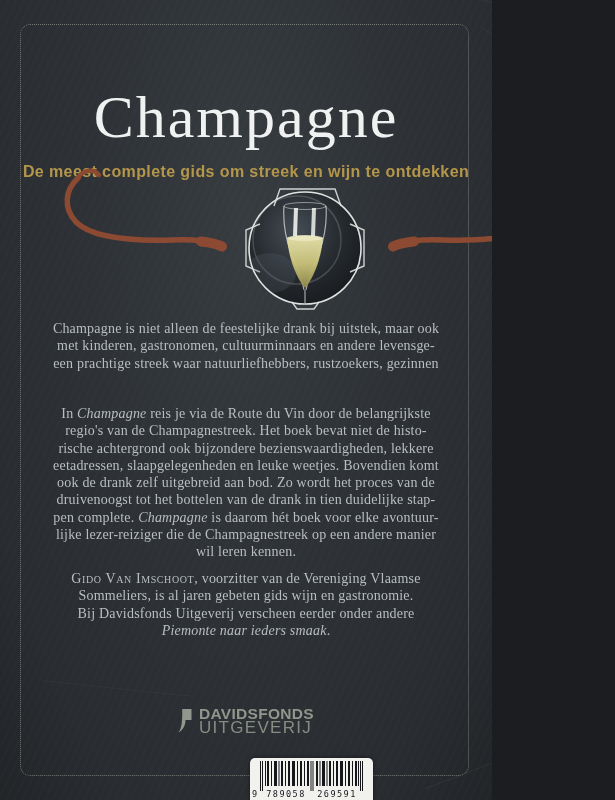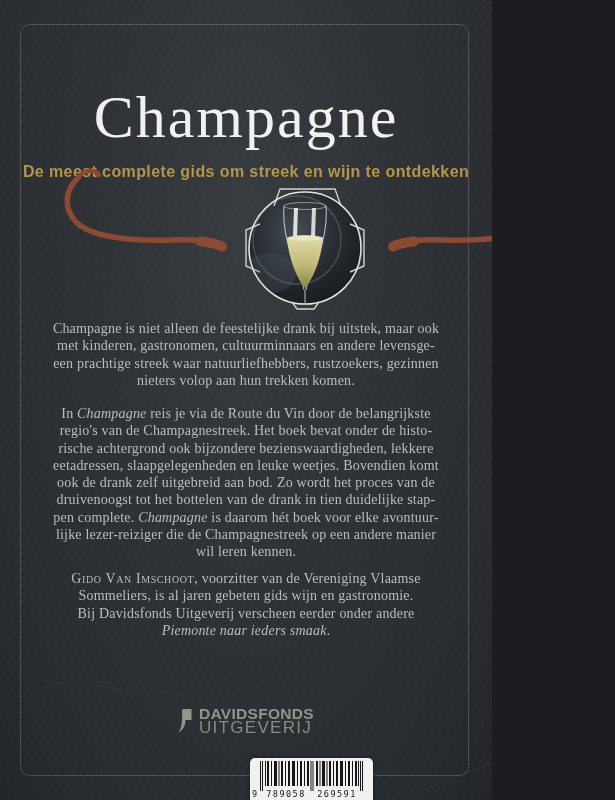--- a/index.html
+++ b/index.html
@@ -121,25 +121,24 @@
 
         <path d="M 305 132 L 305 145" stroke="rgba(230,235,233,0.4)" stroke-width="2" fill="none"></path>
       </g>
     </g>
   </svg>
 
   <div class="para p1">
       <div class="tline"><span>Champagne is niet alleen de feestelijke drank bij uitstek, maar ook</span></div>
       <div class="tline"><span>met kinderen, gastronomen, cultuurminnaars en andere levensge-</span></div>
       <div class="tline"><span>een prachtige streek waar natuurliefhebbers, rustzoekers, gezinnen</span></div>
-      <div class="tline"><span>nieters volop aan hun trekken komen.</span></div>
     </div>
   <div class="para p2">
       <div class="tline"><span>In </span><span class="s-i">Champagne</span><span> reis je via de Route du Vin door de belangrijkste</span></div>
-      <div class="tline"><span>regio's van de Champagnestreek. Het boek bevat onder de histo-</span></div>
+      <div class="tline"><span>regio's van de Champagnestreek. Het boek bevat niet de histo-</span></div>
       <div class="tline"><span>rische achtergrond ook bijzondere bezienswaardigheden, lekkere</span></div>
       <div class="tline"><span>eetadressen, slaapgelegenheden en leuke weetjes. Bovendien komt</span></div>
       <div class="tline"><span>ook de drank zelf uitgebreid aan bod. Zo wordt het proces van de</span></div>
       <div class="tline"><span>druivenoogst tot het bottelen van de drank in tien duidelijke stap-</span></div>
       <div class="tline"><span>pen complete. </span><span class="s-i">Champagne</span><span> is daarom hét boek voor elke avontuur-</span></div>
       <div class="tline"><span>lijke lezer-reiziger die de Champagnestreek op een andere manier</span></div>
       <div class="tline"><span>wil leren kennen.</span></div>
     </div>
   <div class="para author">
       <div class="tline"><span class="s-sc">Gido Van Imschoot</span><span>, voorzitter van de Vereniging Vlaamse</span></div>

